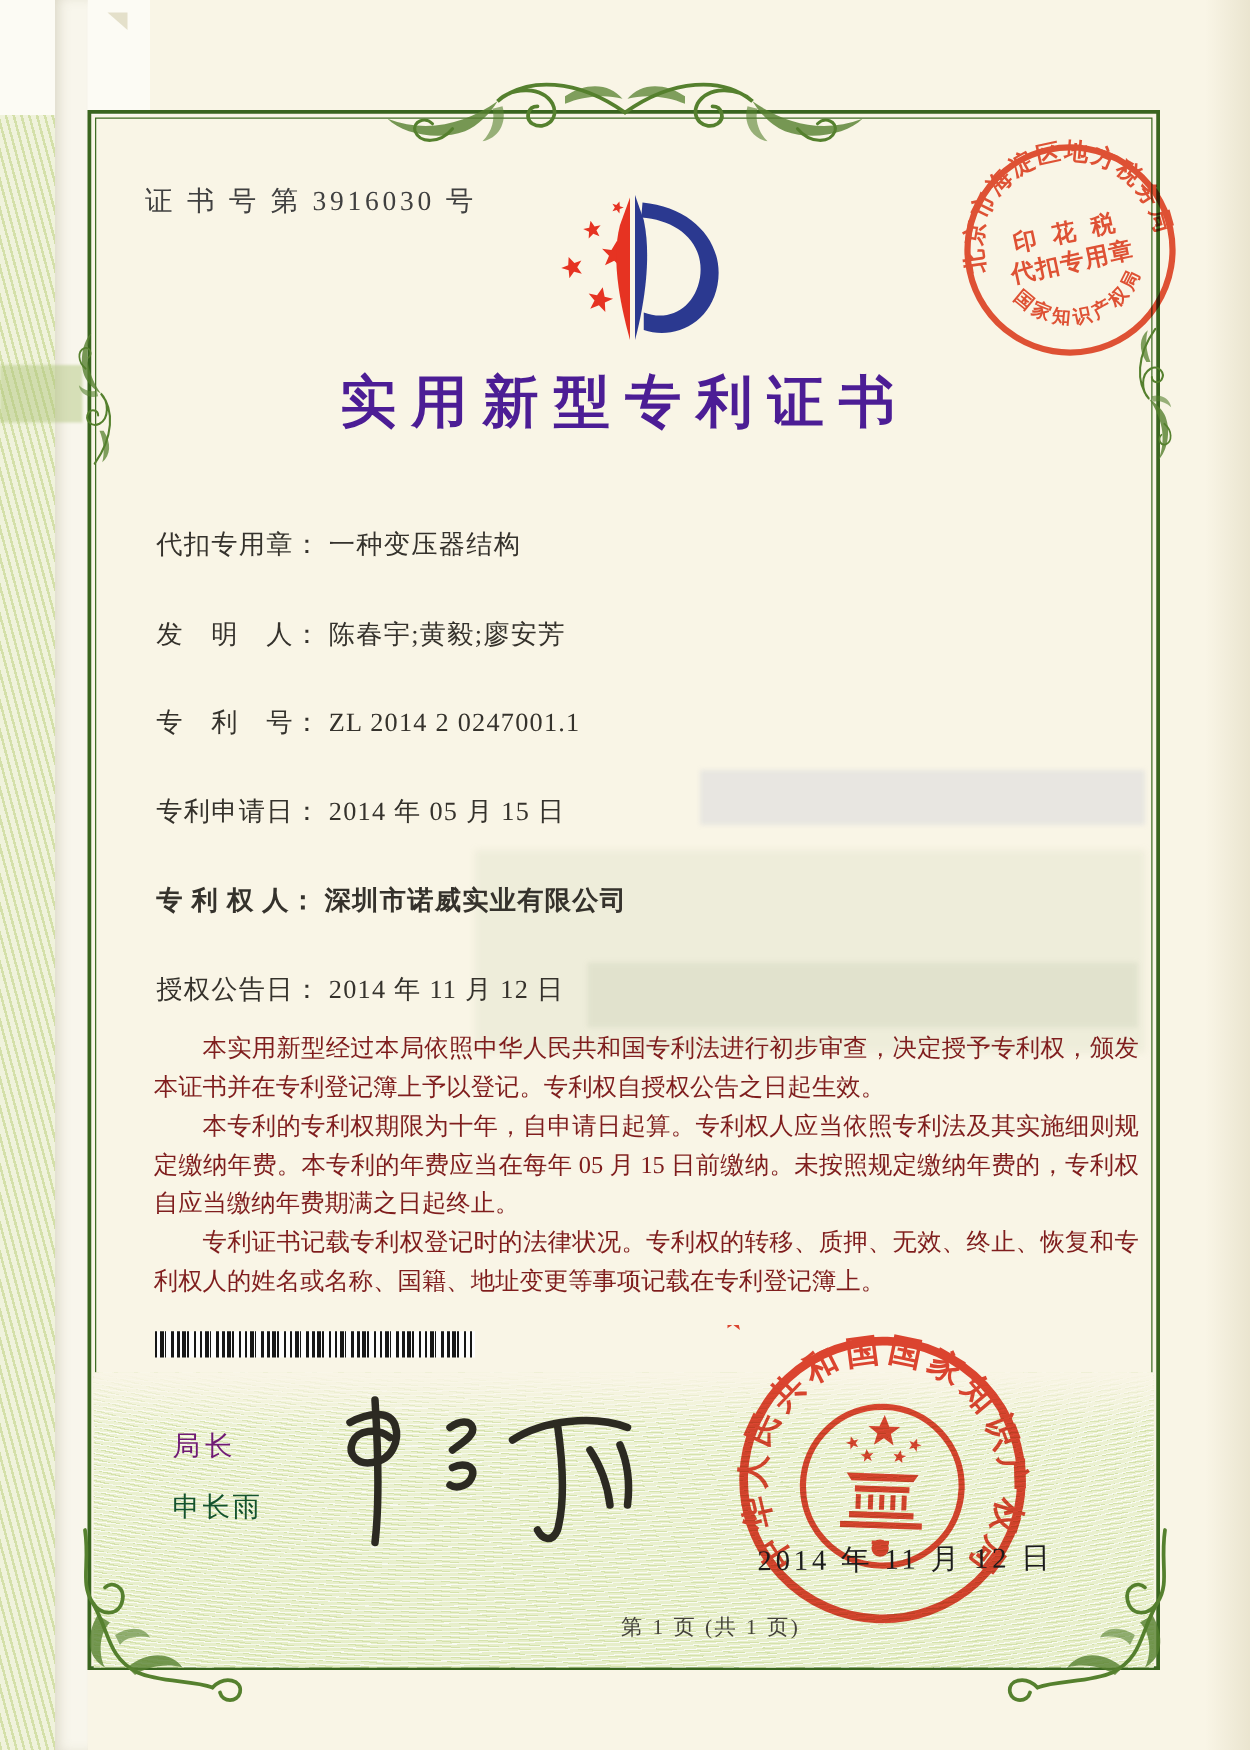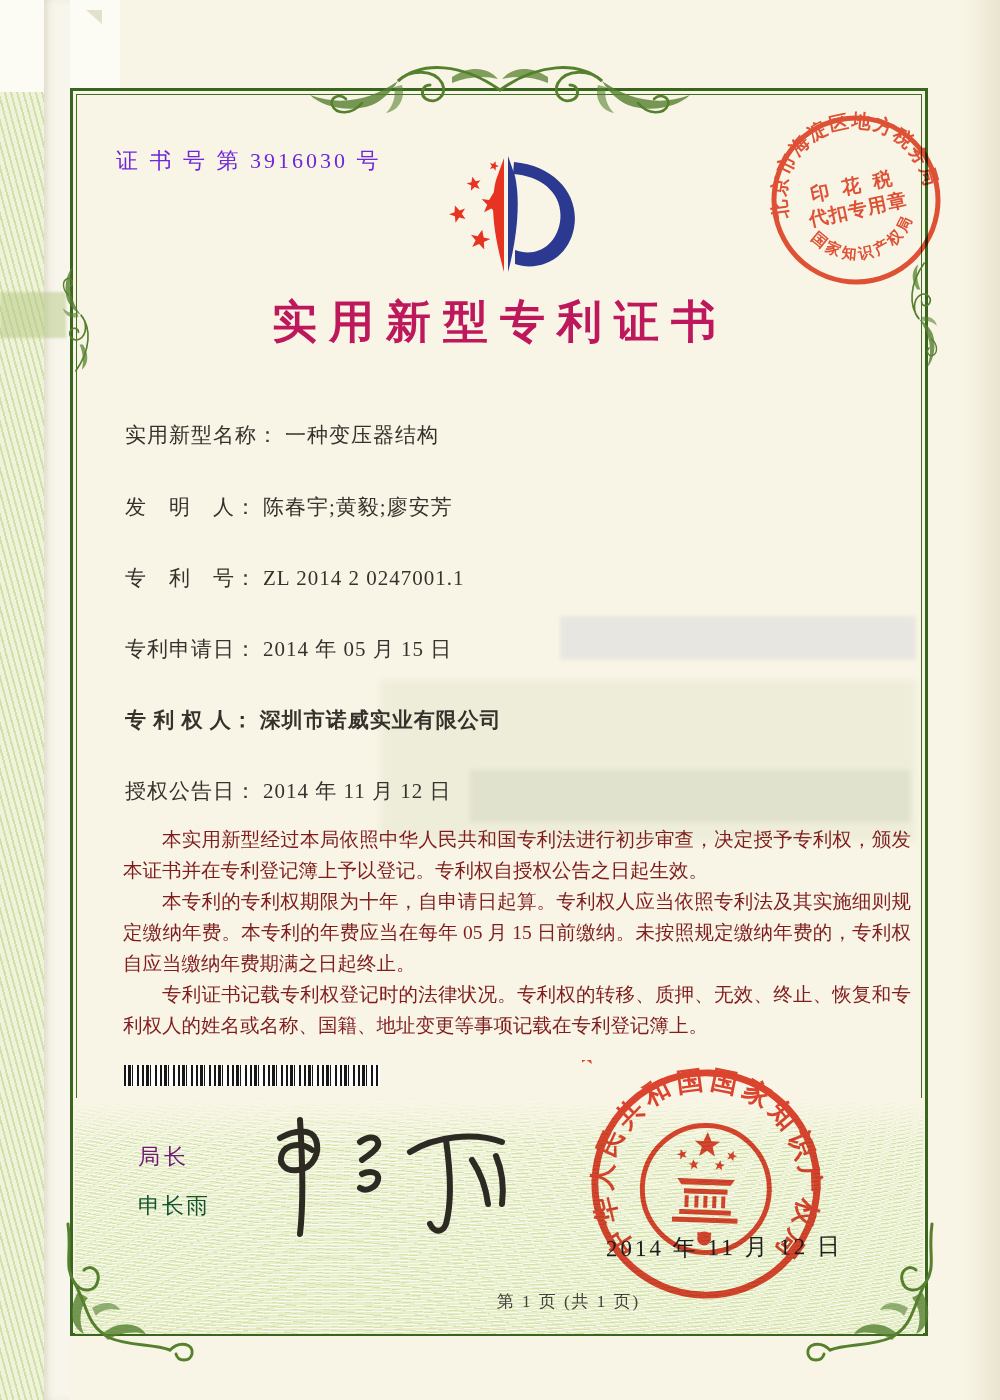--- a/index.html
+++ b/index.html
@@ -30,23 +30,23 @@
 
   
   .wavy{left:75px;top:1098px;width:848px;height:1235px;max-height:236px;
     background:
       repeating-radial-gradient(1600px 900px at 30% -620px,rgba(255,255,255,.75) 0 1.5px,rgba(255,255,255,0) 1.5px 6px),
       repeating-radial-gradient(1700px 950px at 70% -640px,#d5e2ac 0 1.5px,rgba(213,226,172,0) 1.5px 7px),
       linear-gradient(#edf2d4,#e6eec9);}
   .wavy::before{content:"";position:absolute;left:0;top:0;right:0;height:46px;
     background:linear-gradient(#f9f5e6,rgba(249,245,230,0));}
 
-  .certno{left:116px;top:146px;font-size:22px;letter-spacing:3px;color:#6d28d9;}
+  .certno{left:116px;top:146px;font-size:22px;letter-spacing:3px;color:#404040;}
   .title{left:0;top:292px;width:1000px;text-align:center;font-size:45px;font-weight:bold;
-    letter-spacing:12px;color:#be185d;}
+    letter-spacing:12px;color:#4c1d95;}
 
   .field{left:125px;font-size:21px;color:#35322c;letter-spacing:1px;white-space:nowrap;}
   .field .val{padding-left:6px;text-align:right;}
   .f0{top:421px;} .f1{top:493px;} .f2{top:564px;} .f3{top:635px;} .f4{top:706px;font-weight:600;} .f5{top:777px;}
 
   .body-text{left:123px;top:824px;width:788px;font-size:19.5px;line-height:31px;
     text-align:justify;color:#7f1d1d;}
   .body-text p{margin:0;text-indent:2em;}
 
   .barcode{left:124px;top:1065px;width:256px;height:21px;
@@ -145,21 +145,21 @@
         <textPath href="#taxBot" startOffset="50%" text-anchor="middle">国家知识产权局</textPath>
       </text>
       <text x="90" y="82" font-size="19" font-weight="bold" text-anchor="middle" letter-spacing="4" font-family="'Liberation Serif',serif">印 花 税</text>
       <text x="90" y="106" font-size="19" font-weight="bold" text-anchor="middle" letter-spacing="1" font-family="'Liberation Serif',serif">代扣专用章</text>
     </g>
   </svg>
 
   <div class="abs title">实用新型专利证书</div>
 
   <div class="abs field f0">
-    <span>实用新型名称：</span><span class="val">一种变压器结构</span>
+    <span>代扣专用章：</span><span class="val">一种变压器结构</span>
   </div>
   <div class="abs field f1">
     <span>发　明　人：</span><span class="val">陈春宇;黄毅;廖安芳</span>
   </div>
   <div class="abs field f2">
     <span>专　利　号：</span><span class="val">ZL 2014 2 0247001.1</span>
   </div>
   <div class="abs field f3">
     <span>专利申请日：</span><span class="val">2014 年 05 月 15 日</span>
   </div>

